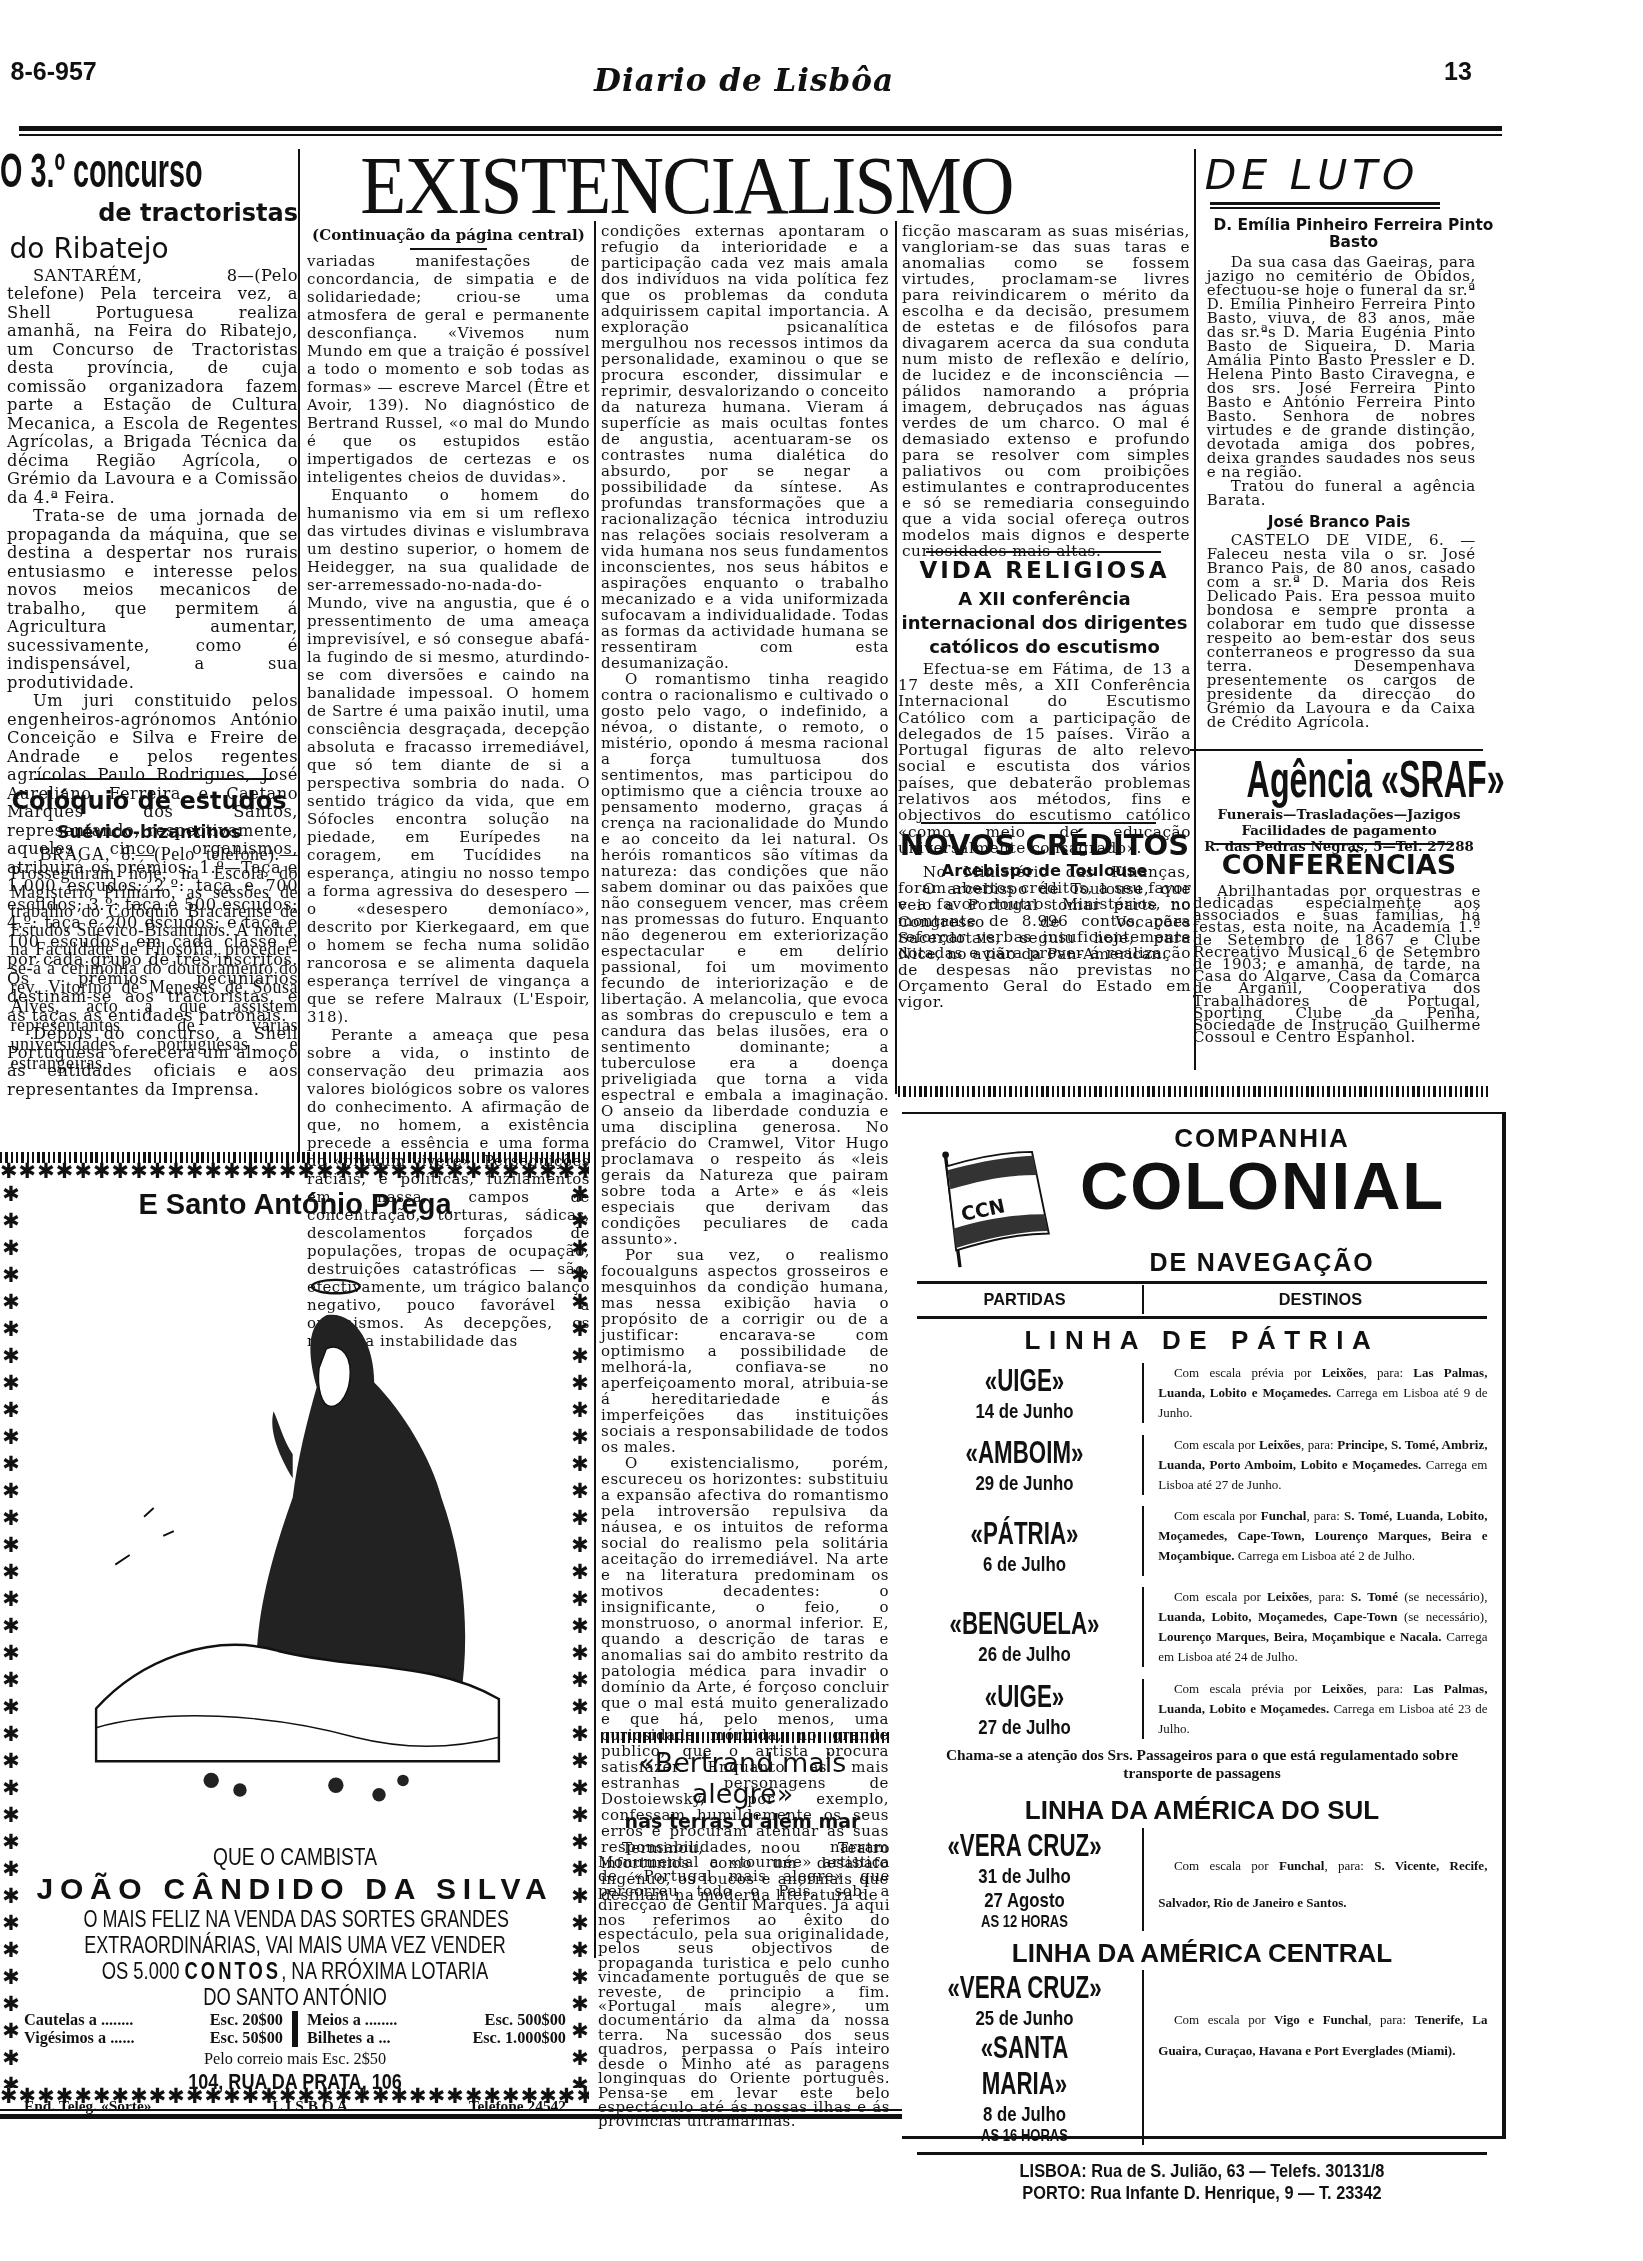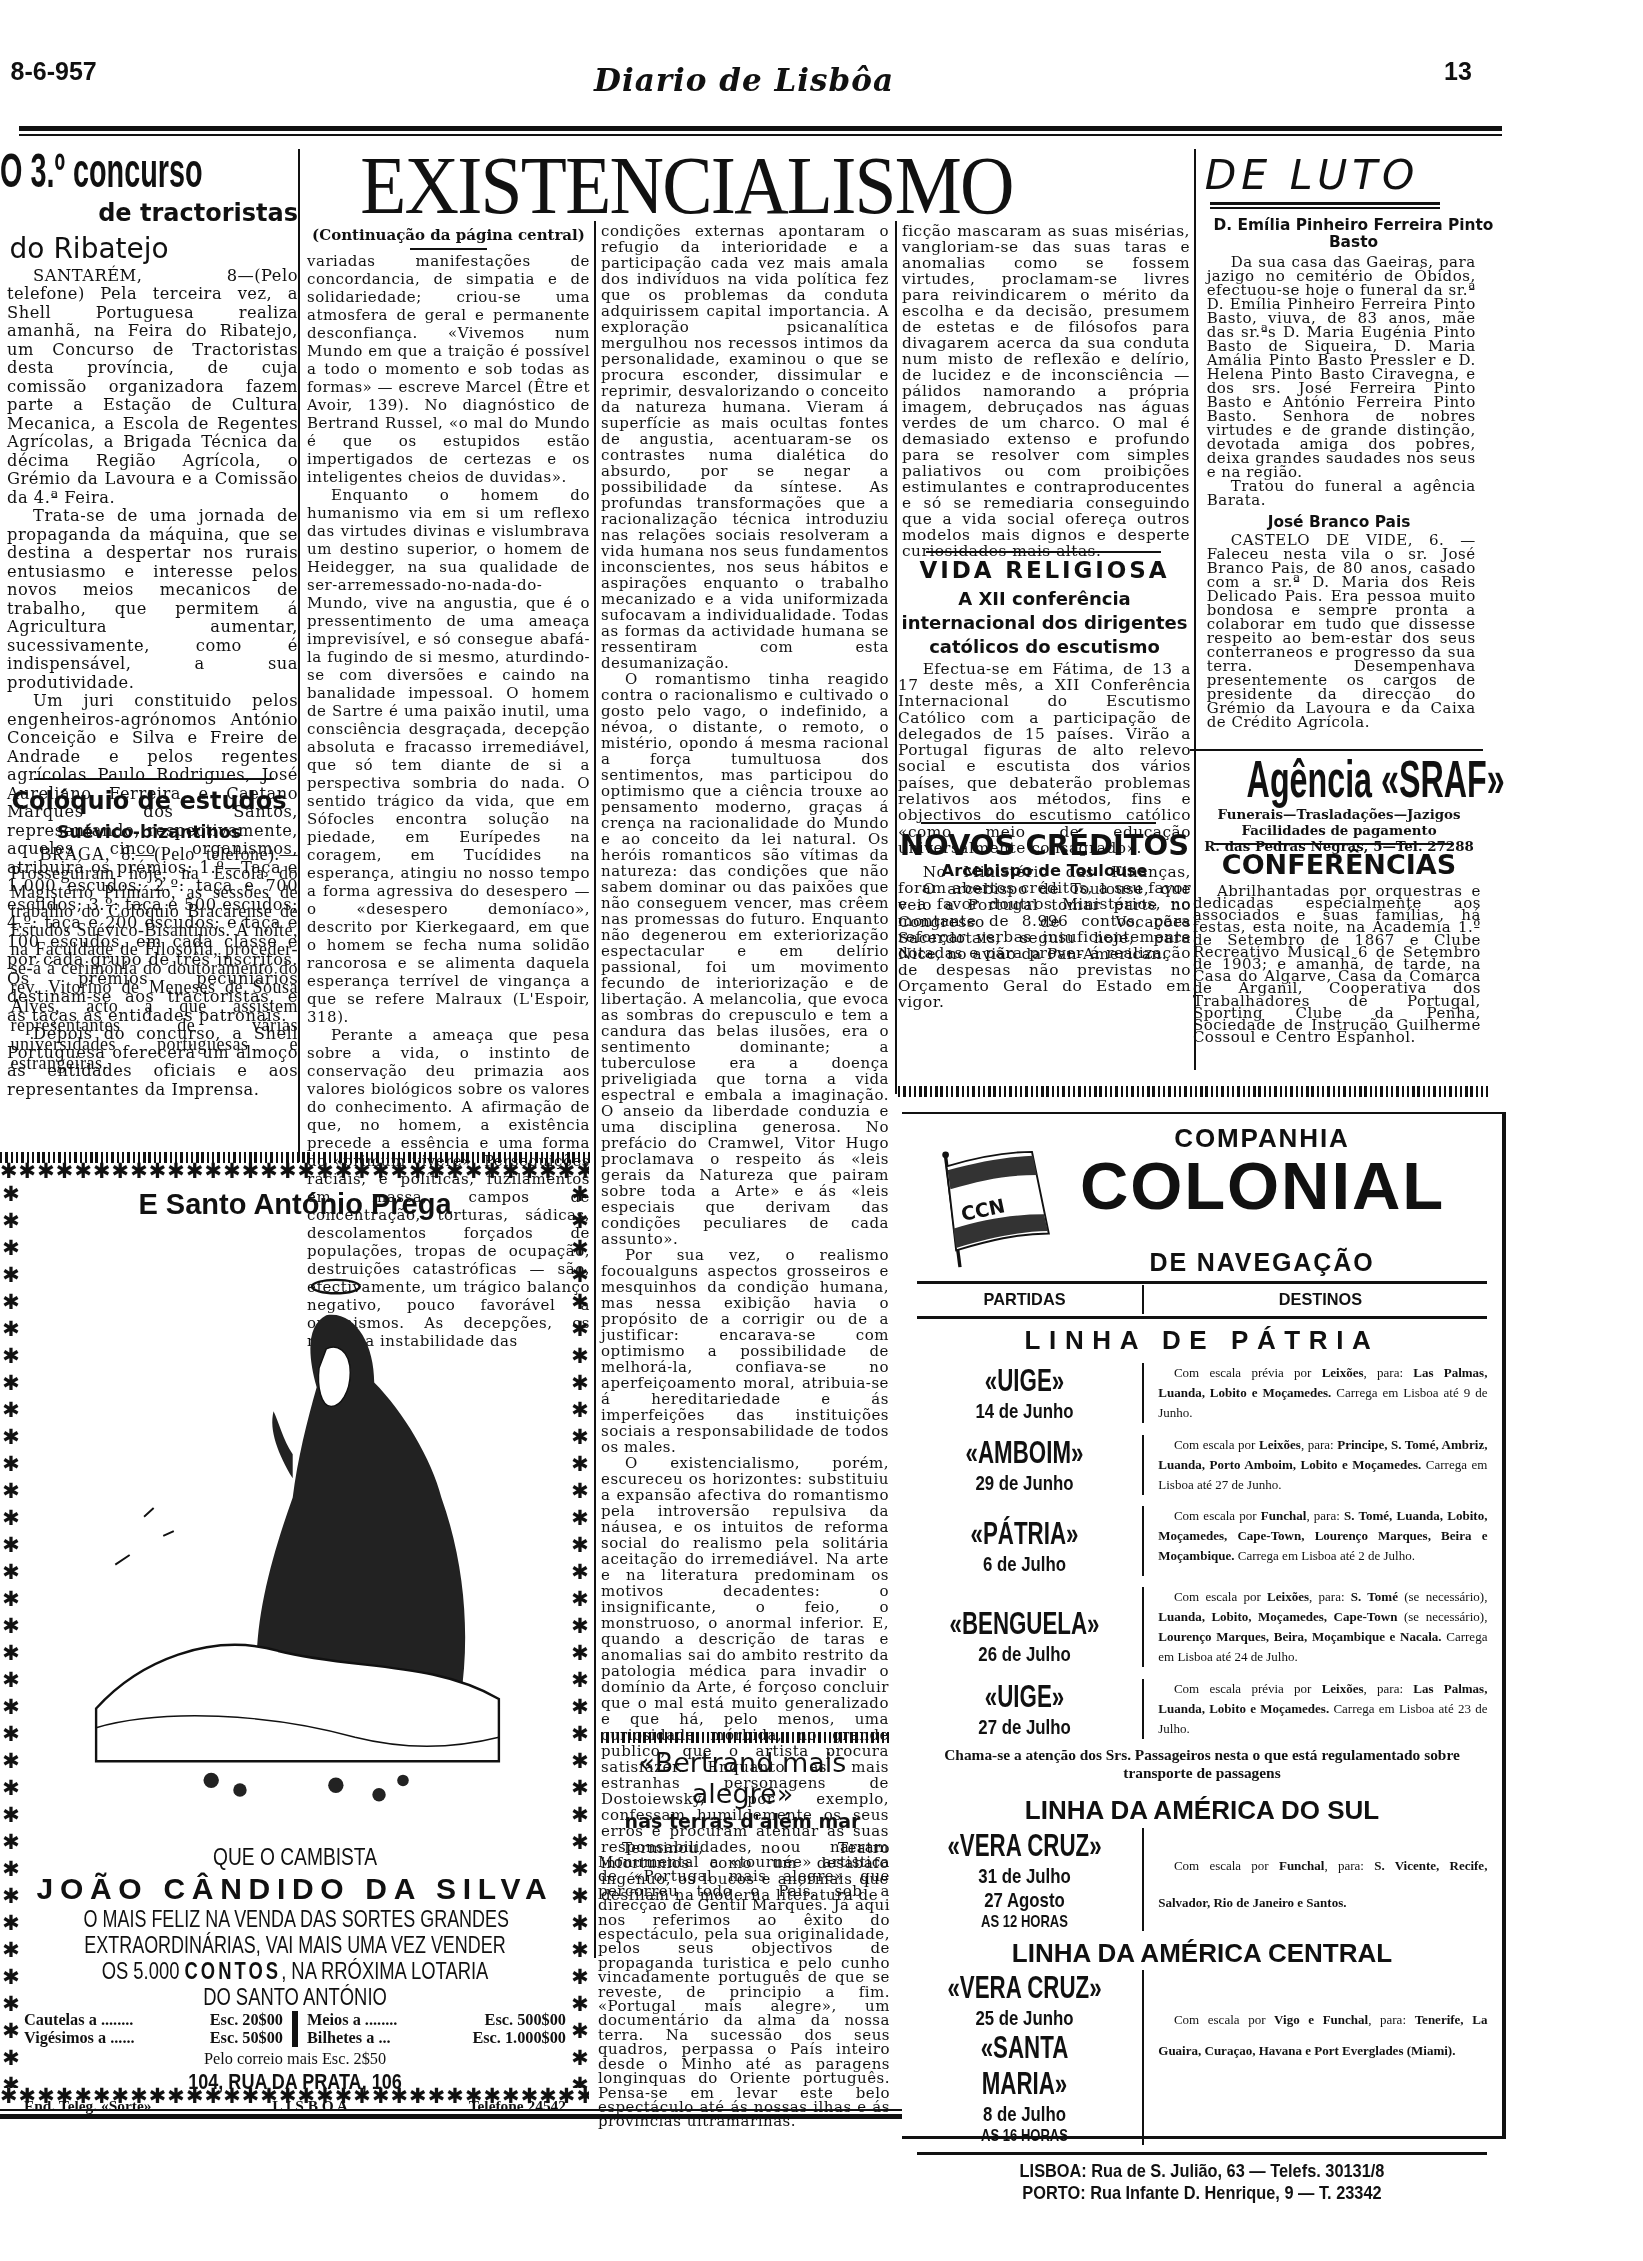--- a/index.html
+++ b/index.html
@@ -274,21 +274,21 @@
     <div style="display:flex; margin-top:11.5px;">
       <div class="center" style="width:235px;">
           <span class="ship-name">«UIGE»</span>
           <span class="ship-date">27 de Julho</span>
         </div>
       <div style="width:1.9px; background:#111;"></div>
       <div class="dest-text" style="flex:1; padding:0 9.6px 0 14.4px; text-indent:1.2em;" id="dest-a4">Com escala prévia por <b>Leixões</b>, para: <b>Las Palmas, Luanda, Lobito e Moçamedes.</b> Carrega em Lisboa até 23 de Julho.</div>
     </div>
   </div>
 
-  <div class="lserif center" style="font-weight:bold; font-size:15.4px; line-height:18px; margin:7.7px 14.4px 0;">Chama-se a atenção dos Srs. Passageiros nesta o que está regulamentado sobre transporte de passagens</div>
+  <div class="lserif center" style="font-weight:bold; font-size:15.4px; line-height:18px; margin:7.7px 14.4px 0;">Chama-se a atenção dos Srs. Passageiros para o que está regulamentado sobre transporte de passagens</div>
 
   <div class="lsans center" style="font-weight:bold; font-size:26px; margin-top:12.5px;">LINHA DA AMÉRICA DO SUL</div>
   <div style="display:flex; margin-top:1.9px;">
     <div class="center" style="width:235px;">
       <span class="ship-name">«VERA CRUZ»</span>
       <span class="ship-date">31 de Julho</span>
       <span class="ship-date">27 Agosto</span>
       <span class="ship-date" style="font-size:16.3px;">AS 12 HORAS</span>
     </div>
     <div style="width:1.9px; background:#111;"></div>

